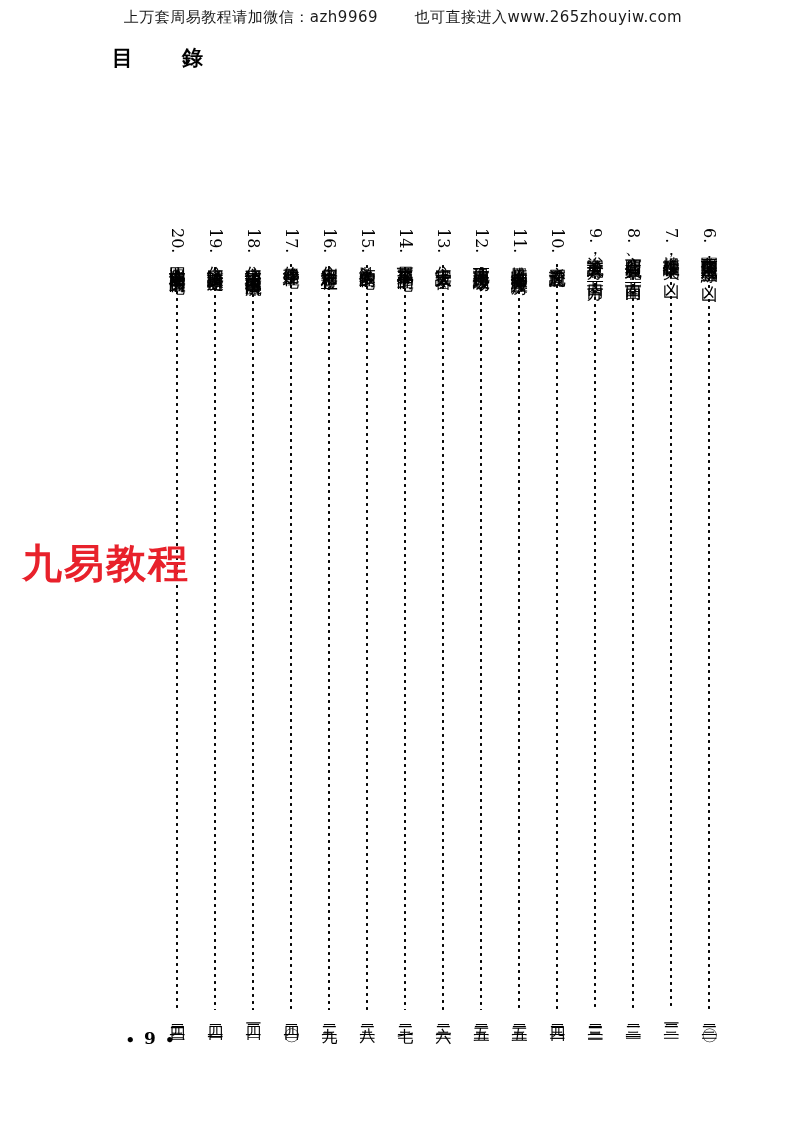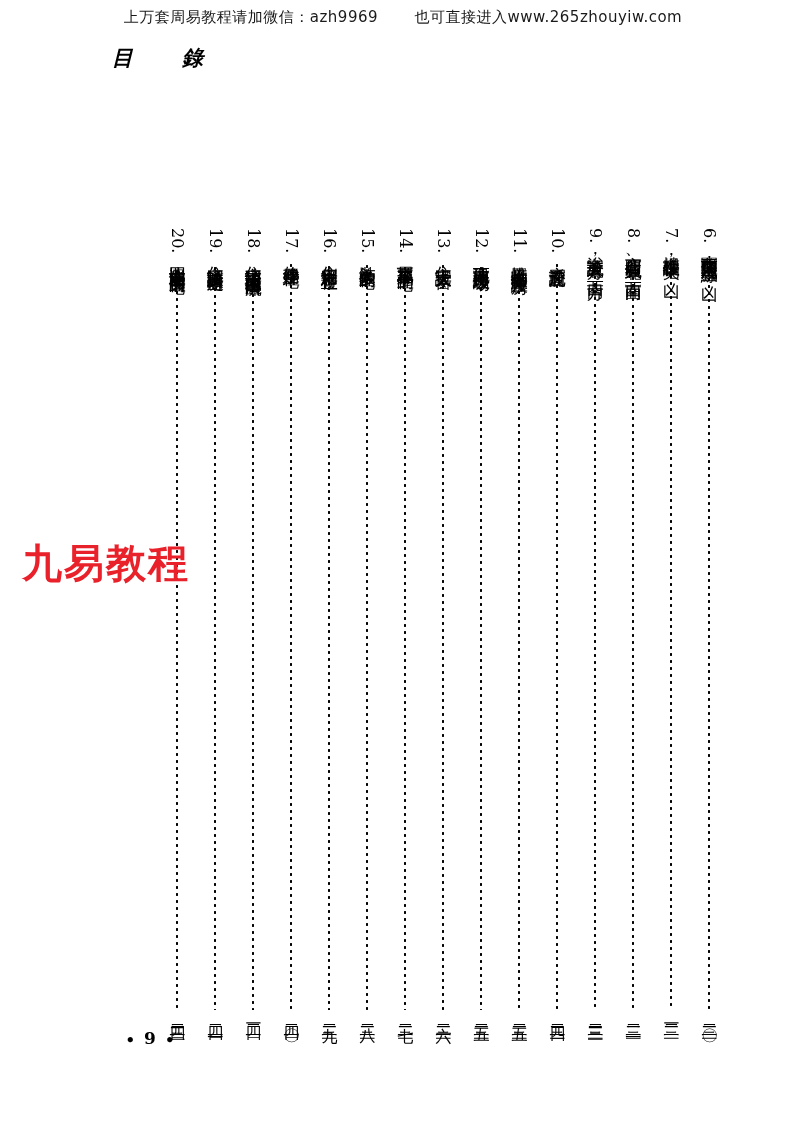--- a/index.html
+++ b/index.html
@@ -35,21 +35,20 @@
   
   .page-title {
     position: absolute;
     top: 44px;
     left: 112px;
     font-size: 21px;
     font-weight: bold;
     letter-spacing: 14px;
     font-family: "DejaVu Serif", "Liberation Serif", serif;
     color: #000;
-    font-style: italic;
   }
 
   
   .toc {
     position: absolute;
     top: 228px;
     left: 88px;
     width: 640px;
     height: 790px;
     display: flex;

